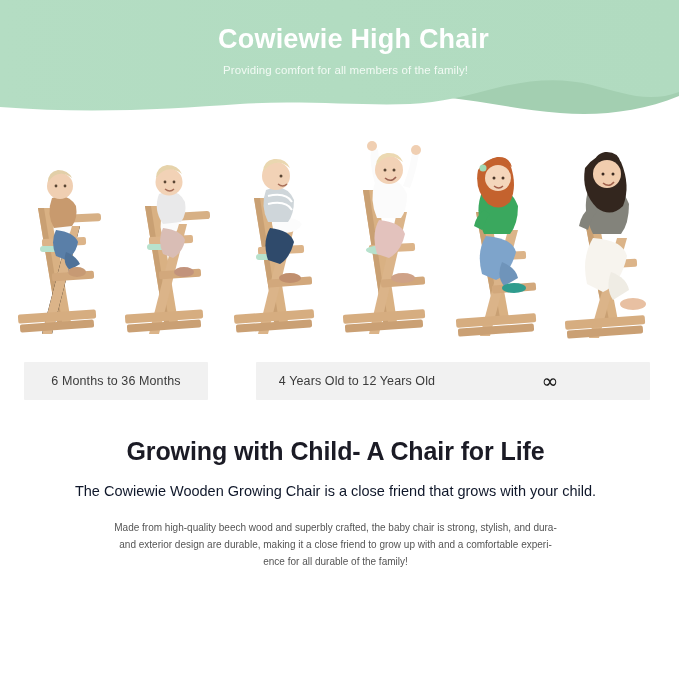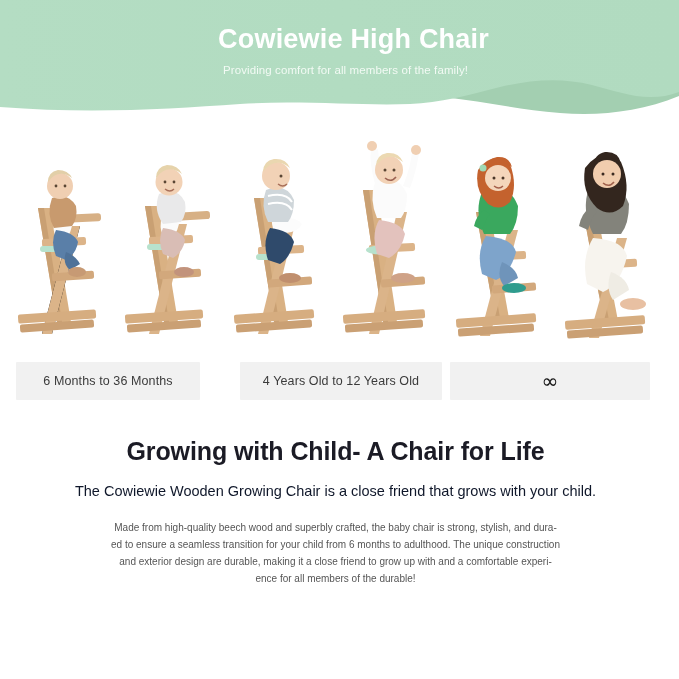--- a/index.html
+++ b/index.html
@@ -98,22 +98,22 @@
   .label-box {
     position: absolute;
     top: 6px;
     height: 38px;
     background: #f1f1f1;
     border-radius: 1px;
     display: flex;
     align-items: center;
     justify-content: center;
   }
-  .label-box.b1 { left: 16px;  width: 184px; }
-  .label-box.b2 { left: 240px; width: 202px; }
+  .label-box.b1 { left: 24px;  width: 184px; }
+  .label-box.b2 { left: 256px; width: 202px; }
   .label-box.b3 { left: 450px; width: 200px; }
   .label-text {
     font-size: 12.5px;
     color: #3b3b3b;
     letter-spacing: 0.1px;
     text-align: center;
   }
   .label-text.infinity {
     font-size: 20px;
     color: #141414;
@@ -370,17 +370,16 @@
   <div class="label-box b3">
     <span class="label-text infinity">∞</span>
   </div>
 </div>
 
 <div class="copy-block">
   <h2 class="copy-heading">Growing with Child- A Chair for Life</h2>
   <p class="copy-subheading">The Cowiewie Wooden Growing Chair is a close friend that grows with your child.</p>
   <div class="copy-body">
     <span class="ln">Made from high-quality beech wood and superbly crafted, the baby chair is strong, stylish, and dura-</span>
-    <span class="ln">ed to ensure a seamless transition for your child from 6 months to adulthood. The unique construction</span>
     <span class="ln">and exterior design are durable, making it a close friend to grow up with and a comfortable experi-</span>
-    <span class="ln">ence for all members of the durable!</span>
+    <span class="ln">ence for all durable of the family!</span>
   </div>
 </div>
 
 </body></html>

